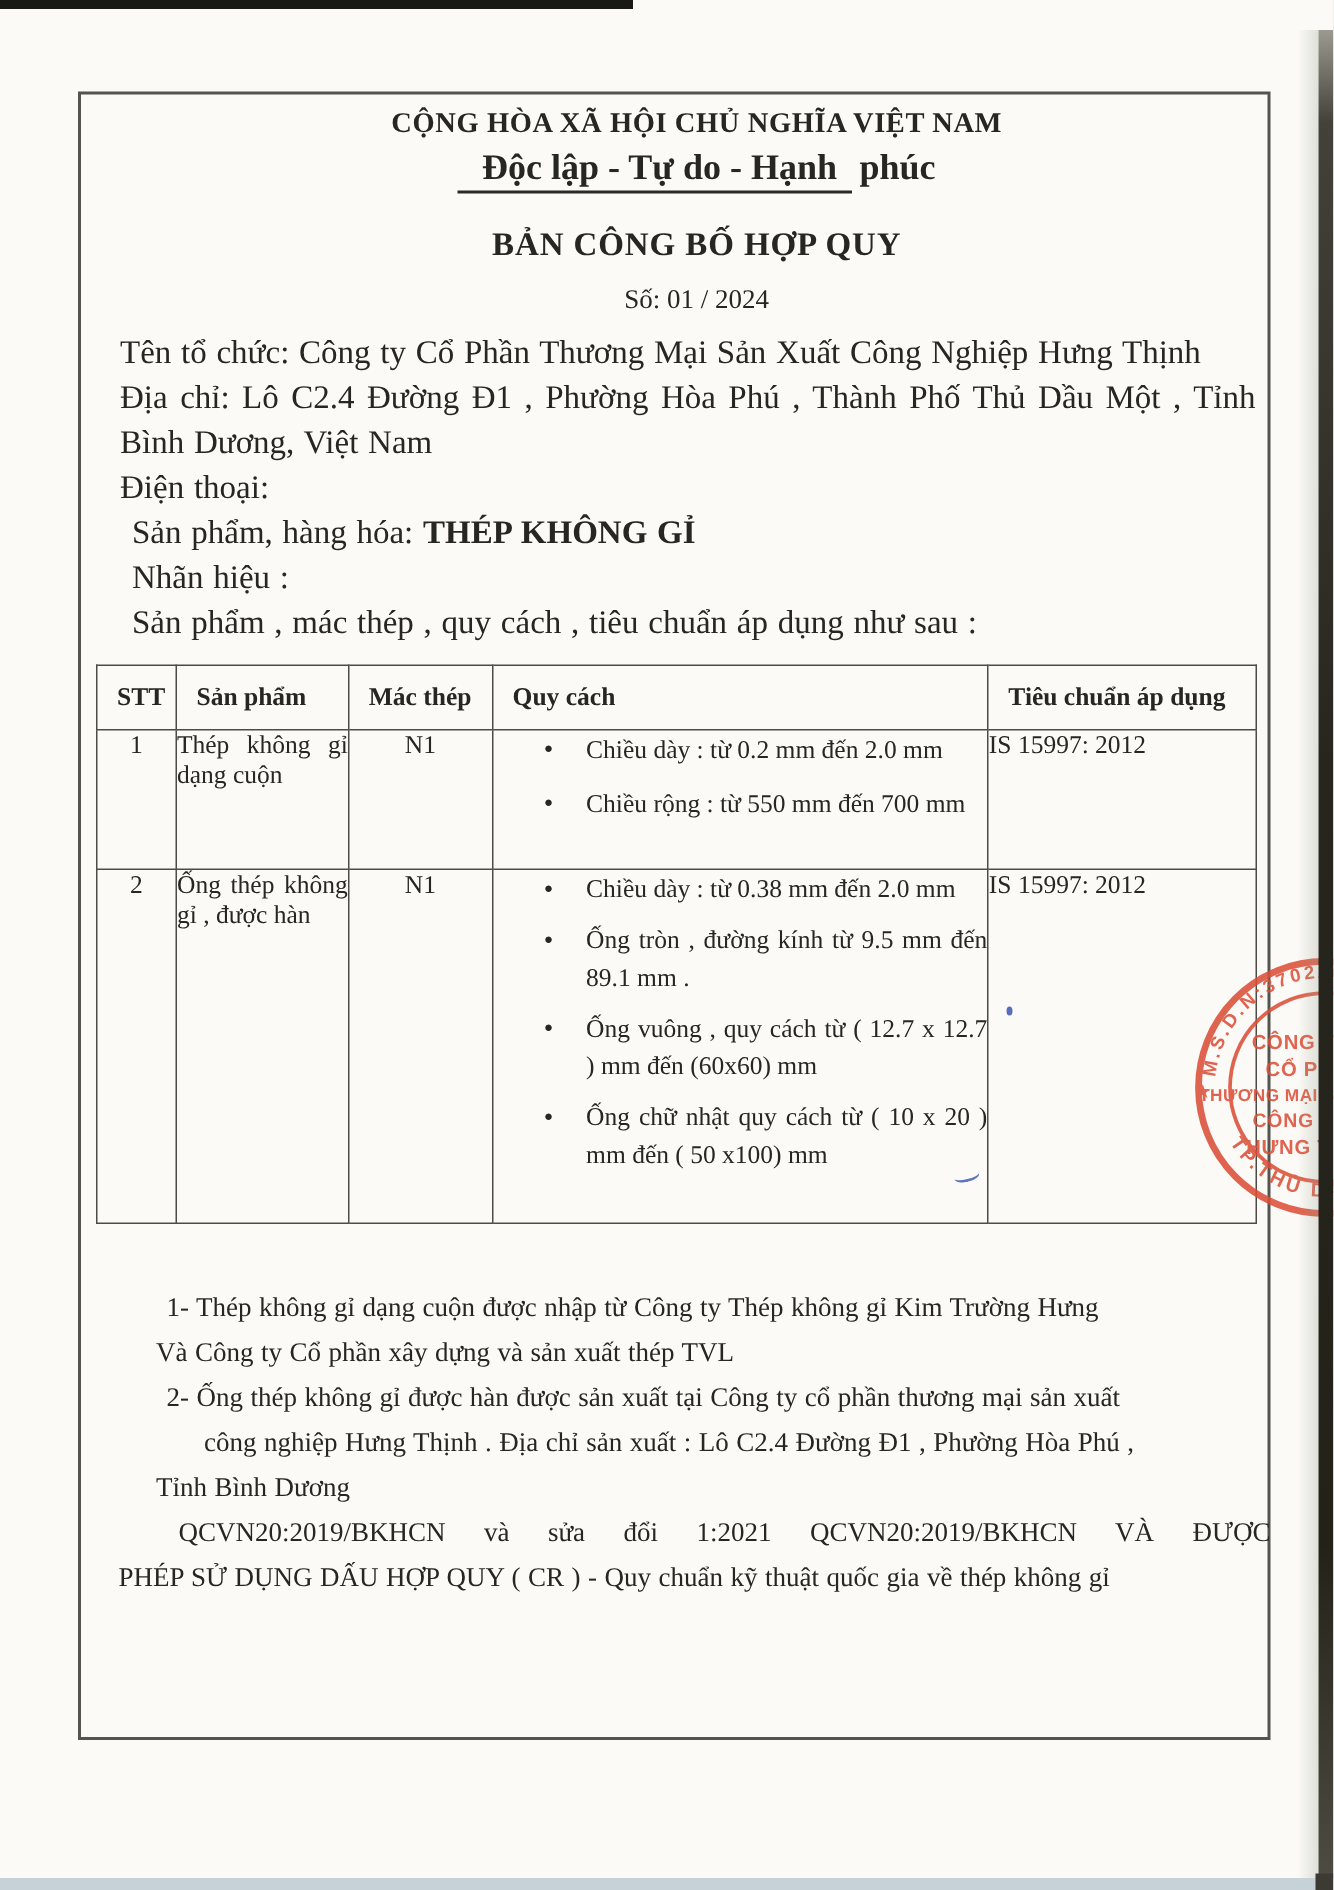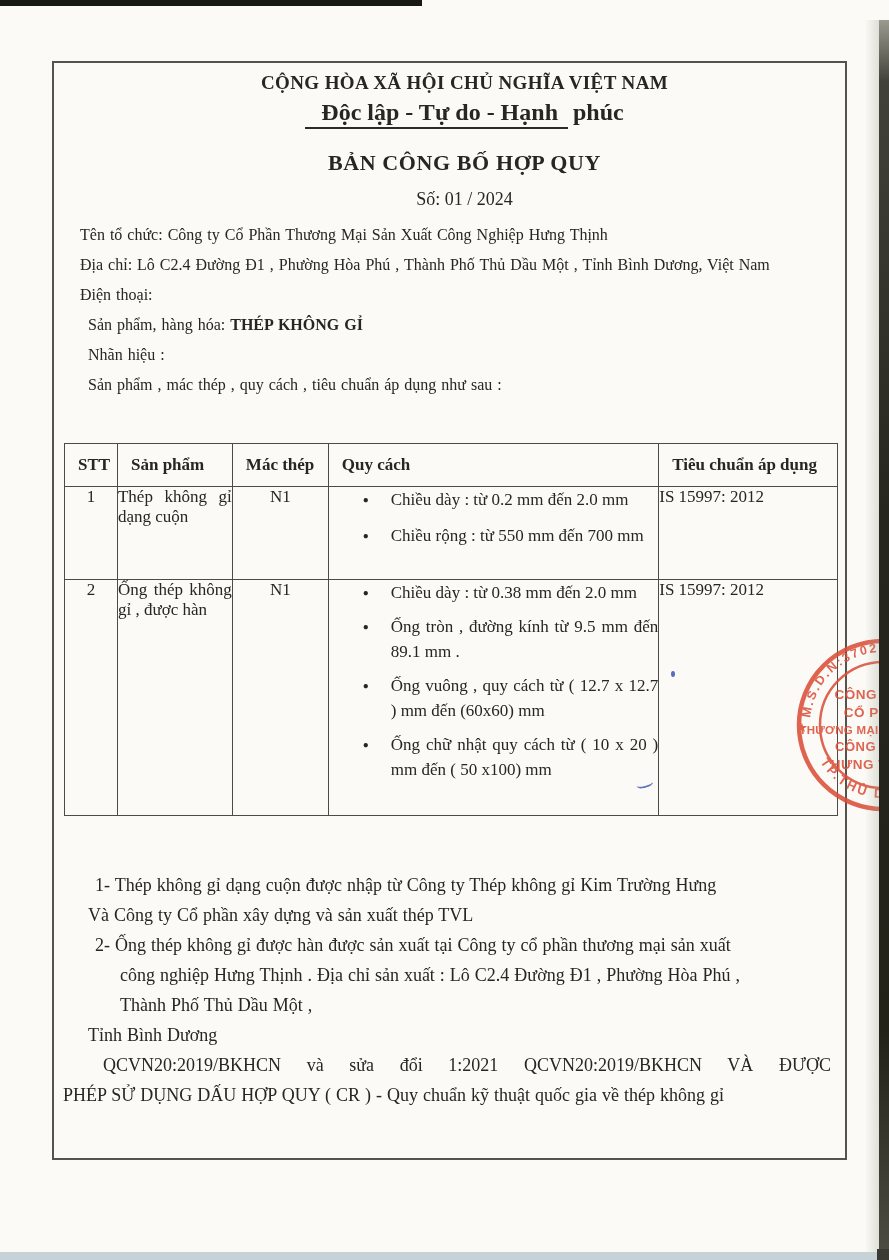--- a/index.html
+++ b/index.html
@@ -22,21 +22,21 @@
     border:2px solid #54544e;}
 
   .center-band{position:absolute;left:52px;width:795px;text-align:center;padding-left:15px;}
   .republic{top:72px;font-size:19px;font-weight:bold;letter-spacing:.4px;}
   .motto{top:99px;font-size:24px;font-weight:bold;}
   .motto .ul{border-bottom:2.5px solid #2a2a26;padding:0 10px 2px 16px;}
   .motto .tail{padding-left:5px;}
   .doc-title{top:150px;font-size:22px;font-weight:bold;letter-spacing:.6px;}
   .doc-number{top:189px;font-size:18px;}
 
-  .org{position:absolute;left:80px;top:220px;width:757px;font-size:16px;line-height:30px;word-spacing:1px;}
+  .org{position:absolute;left:80px;top:220px;width:757px;font-size:22px;line-height:30px;word-spacing:1px;}
   .org p{margin:0;}
   .org .indent{padding-left:8px;}
   .org .addr{text-align:justify;}
   .bold{font-weight:bold;}
 
   table.conf{position:absolute;left:64px;top:443px;width:774px;border-collapse:collapse;
     font-size:17px;}
   table.conf th,table.conf td{border:1.6px solid #4c4c46;vertical-align:top;padding:0;}
   table.conf th{font-weight:bold;vertical-align:middle;text-align:left;padding:6px 6px 6px 13px;height:30px;}
   th.c-stt{text-align:center;padding-left:0;}
@@ -44,21 +44,21 @@
   td.product{padding:9px 12px 6px 13px;text-align:justify;}
   td.grade{text-align:center;padding-top:9px;}
   td.specs{padding:10px 14px 6px 0;}
   td.standard{padding:9px 6px 6px 13px;}
   tr.r1{height:93px;} tr.r2{height:236px;}
   .spec{display:flex;margin-bottom:11px;line-height:25px;}
   .r2 .spec{margin-bottom:9px;}
   .spec .bullet{width:28px;margin-left:34px;flex:0 0 auto;font-size:10px;line-height:25px;text-align:left;}
   .spec .spec-text{flex:1;text-align:justify;}
 
-  .notes{position:absolute;left:88px;top:856px;width:745px;font-size:18px;line-height:30px;word-spacing:.5px;margin-top:14px;}
+  .notes{position:absolute;left:104px;top:856px;width:745px;font-size:18px;line-height:30px;word-spacing:.5px;}
   .notes .line{white-space:nowrap;}
   .note1 .line{text-indent:7px;}
   .note1 .line + .line{text-indent:0;}
   .note2 .line{text-indent:7px;}
   .note2 .line + .line{text-indent:32px;}
   .regulation{margin-left:-25px;width:768px;}
   .regulation .stretch{text-align:justify;text-align-last:justify;padding-left:40px;}
   .regulation .l2{white-space:nowrap;}
 
   
@@ -160,21 +160,20 @@
     </table>
 
   <div class="notes">
     <div class="note1">
       <div class="line">1-  Thép không gỉ dạng cuộn được nhập từ Công ty Thép không gỉ Kim Trường Hưng</div>
       <div class="line">Và Công ty Cổ phần xây dựng và sản xuất thép TVL</div>
     </div>
     <div class="note2">
       <div class="line">2-  Ống thép không gỉ được hàn được sản xuất tại Công ty cổ phần thương mại sản xuất</div>
       <div class="line">công nghiệp Hưng Thịnh . Địa chỉ sản xuất : Lô C2.4 Đường Đ1 , Phường Hòa Phú ,</div>
-      <div class="line">Thành Phố Thủ Dầu Một ,</div>
     </div>
     <div class="line">Tỉnh Bình Dương</div>
     <div class="regulation">
       <div class="stretch">QCVN20:2019/BKHCN và sửa đổi 1:2021 QCVN20:2019/BKHCN VÀ ĐƯỢC</div>
       <div class="l2">PHÉP SỬ DỤNG DẤU HỢP QUY ( CR ) -  Quy chuẩn kỹ thuật quốc gia về thép không gỉ</div>
     </div>
   </div>
 
   <svg class="stamp" viewBox="0 0 200 200">
     <g fill="none" stroke="#dc4e38">

